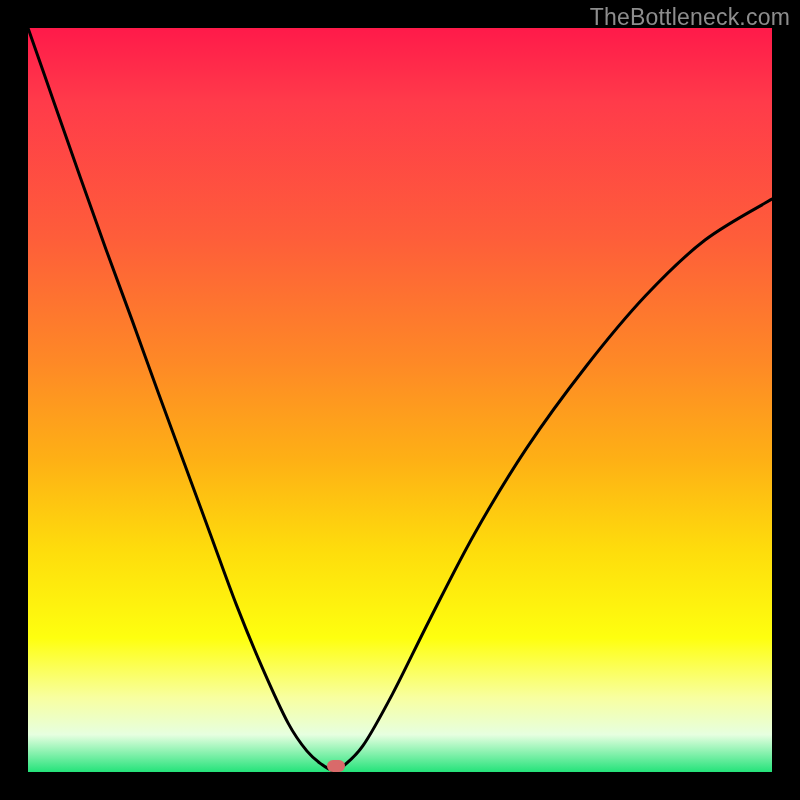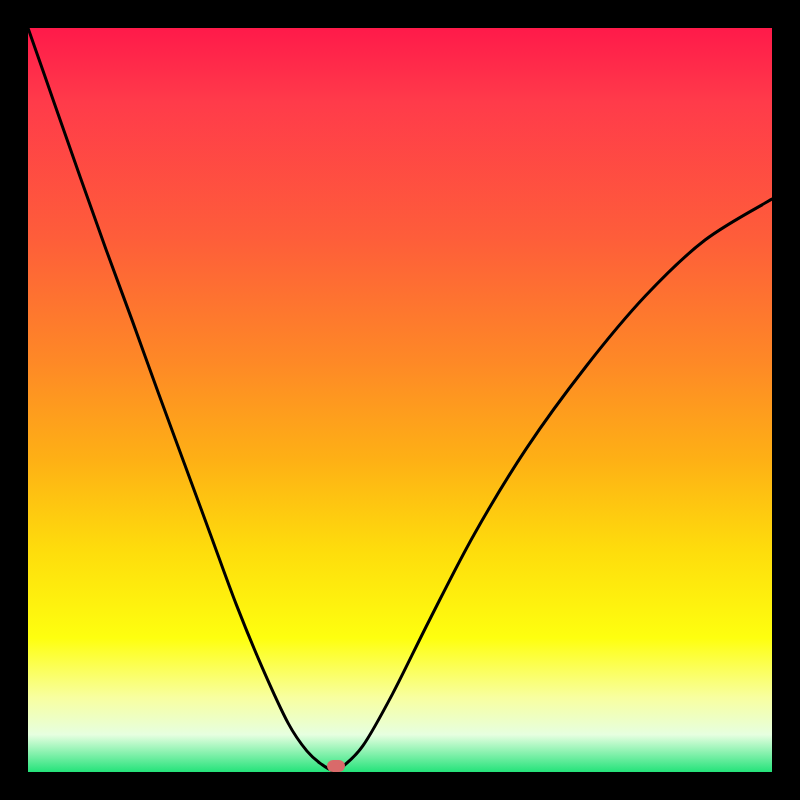--- a/index.html
+++ b/index.html
@@ -61,20 +61,21 @@
     width: 18px;
     height: 12px;
     background: #d96a6a;
     border-radius: 6px;
   }
 </style>
 </head>
 <body>
 
 <div class="frame">
+  <div class="watermark">TheBottleneck.com</div>
 
   <div class="plot">
     <svg class="curve-layer" viewBox="0 0 744 744" preserveAspectRatio="none">
       <path id="curve-path" fill="none" stroke="#000000" stroke-width="3" stroke-linejoin="round" stroke-linecap="round" d="M 0.00 0.00 C 4.34 12.40 17.36 49.60 26.04 74.40 C 34.72 99.20 43.40 124.25 52.08 148.80 C 60.76 173.35 69.44 197.78 78.12 221.71 C 86.80 245.64 95.48 268.58 104.16 292.39 C 112.84 316.20 121.52 340.75 130.20 364.56 C 138.88 388.37 147.56 411.68 156.24 435.24 C 164.92 458.80 173.60 482.36 182.28 505.92 C 190.96 529.48 199.64 554.28 208.32 576.60 C 217.00 598.92 225.68 620.00 234.36 639.84 C 243.04 659.68 252.96 681.75 260.40 695.64 C 267.84 709.53 273.42 716.35 279.00 723.17 C 284.58 729.99 289.54 733.34 293.88 736.56 C 298.22 739.78 301.94 741.89 305.04 742.51 C 308.14 743.13 307.52 744.37 312.48 740.28 C 317.44 736.19 326.12 730.36 334.80 717.96 C 343.48 705.56 353.40 686.96 364.56 665.88 C 375.72 644.80 388.12 618.14 401.76 591.48 C 415.40 564.82 430.28 534.44 446.40 505.92 C 462.52 477.40 479.88 448.26 498.48 420.36 C 517.08 392.46 538.16 363.94 558.00 338.52 C 577.84 313.10 597.68 288.92 617.52 267.84 C 637.36 246.76 655.96 228.16 677.04 212.04 C 698.12 195.92 732.84 177.94 744.00 171.12"></path>
     </svg>
     <div class="marker" id="marker" style="left: 299.016px; top: 732px;"></div>
   </div>
 </div>
 
 </body></html>

